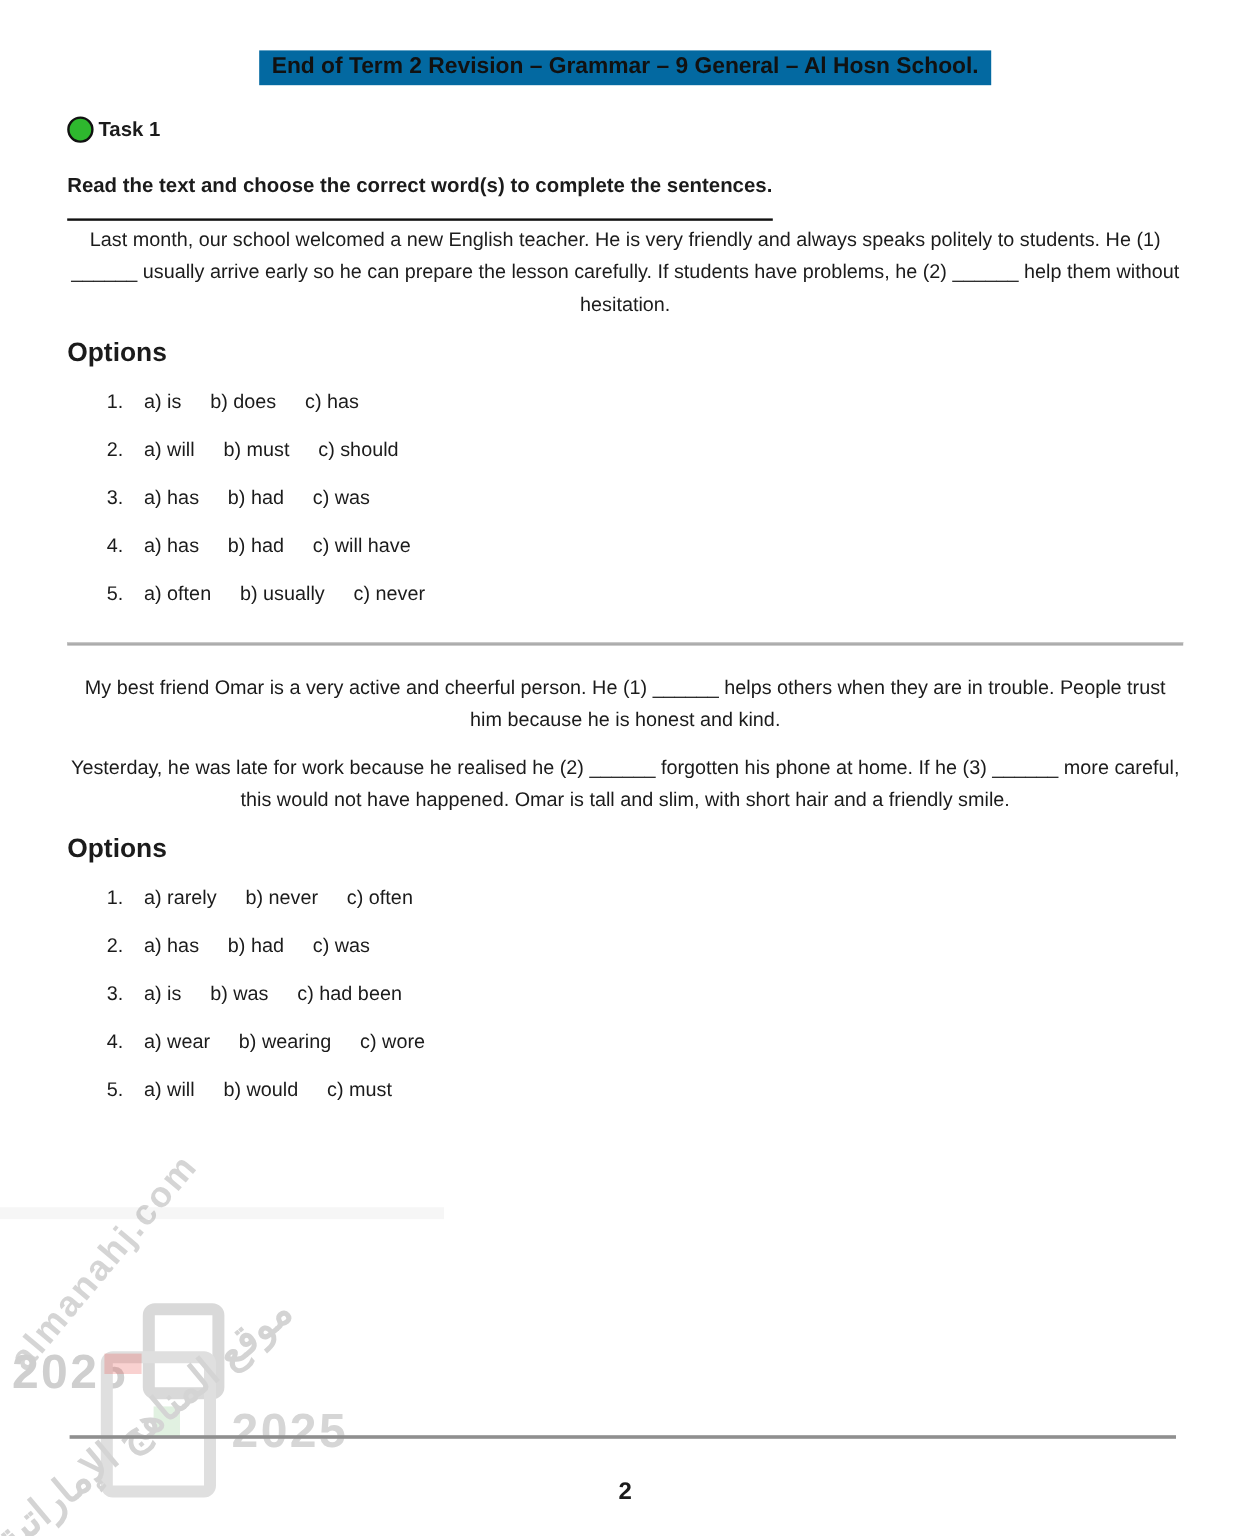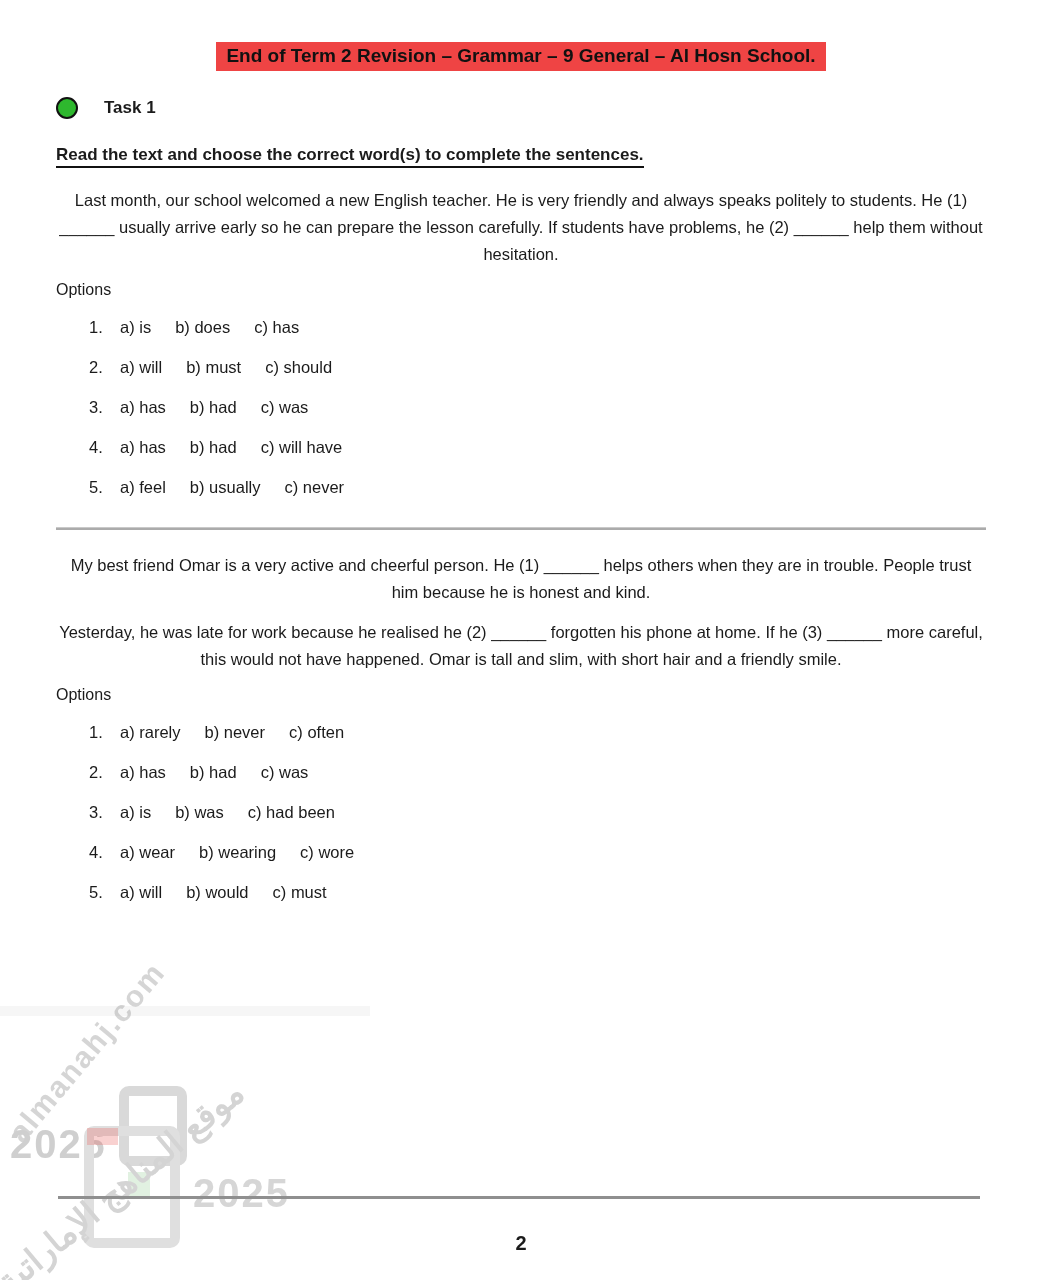--- a/index.html
+++ b/index.html
@@ -18,65 +18,65 @@
     z-index: 1;
     padding: 0 56px;
   }
   
   .doc-header {
     margin-top: 42px;
     text-align: center;
   }
   .doc-header .hl {
     display: inline-block;
-    background: #ef4444;
+    background: #0369a1;
     padding: 3px 10px 4px 10px;
     font-size: 19px;
     font-weight: bold;
     color: #111;
   }
   
   .task-head {
     display: flex;
     align-items: center;
-    gap: 26px;
+    gap: 4px;
     margin-top: 26px;
   }
   .task-bullet {
     width: 22px; height: 22px;
     border-radius: 50%;
     background: #2eb82e;
     border: 2px solid #111;
     flex: 0 0 auto;
   }
   .task-label { font-size: 17px; font-weight: bold; }
   
   .instruction {
     margin-top: 26px;
     font-size: 17px;
     font-weight: bold;
   }
   .instruction .ul {
     border-bottom: 2.5px solid #111;
-    padding-bottom: 2px;
+    padding-bottom: 18px;
   }
   
   .para {
     margin-top: 13px;
     font-size: 16.5px;
     line-height: 27px;
     max-width: 930px;
     text-align: center;
   }
   .para.first { margin-top: 22px; }
   
   .options-label {
     margin-top: 13px;
-    font-size: 16px;
-    font-weight: normal;
+    font-size: 22px;
+    font-weight: bold;
   }
   .opt-row {
     display: flex;
     align-items: baseline;
     margin-left: 33px;
     margin-top: 16px;
     font-size: 16.5px;
     line-height: 24px;
   }
   .opt-num { width: 31px; flex: 0 0 auto; }
@@ -206,21 +206,21 @@
       <span class="opt-choice">c) was</span>
     </div>
     <div class="opt-row">
       <span class="opt-num">4.</span>
       <span class="opt-choice">a) has</span>
       <span class="opt-choice">b) had</span>
       <span class="opt-choice">c) will have</span>
     </div>
     <div class="opt-row">
       <span class="opt-num">5.</span>
-      <span class="opt-choice">a) feel</span>
+      <span class="opt-choice">a) often</span>
       <span class="opt-choice">b) usually</span>
       <span class="opt-choice">c) never</span>
     </div>
 
     <div class="task-divider"></div>
 
 
     <p class="para first">My best friend Omar is a very active and cheerful person. He (1) ______ helps others when they are in trouble. People trust him because he is honest and kind.</p>
     <p class="para">Yesterday, he was late for work because he realised he (2) ______ forgotten his phone at home. If he (3) ______ more careful, this would not have happened. Omar is tall and slim, with short hair and a friendly smile.</p>
 

